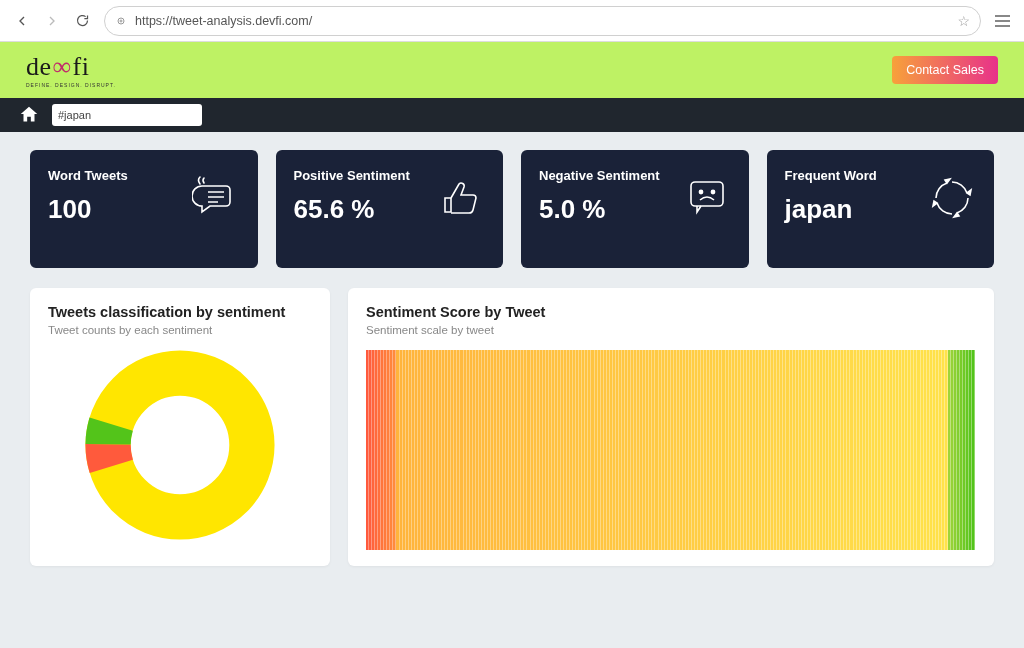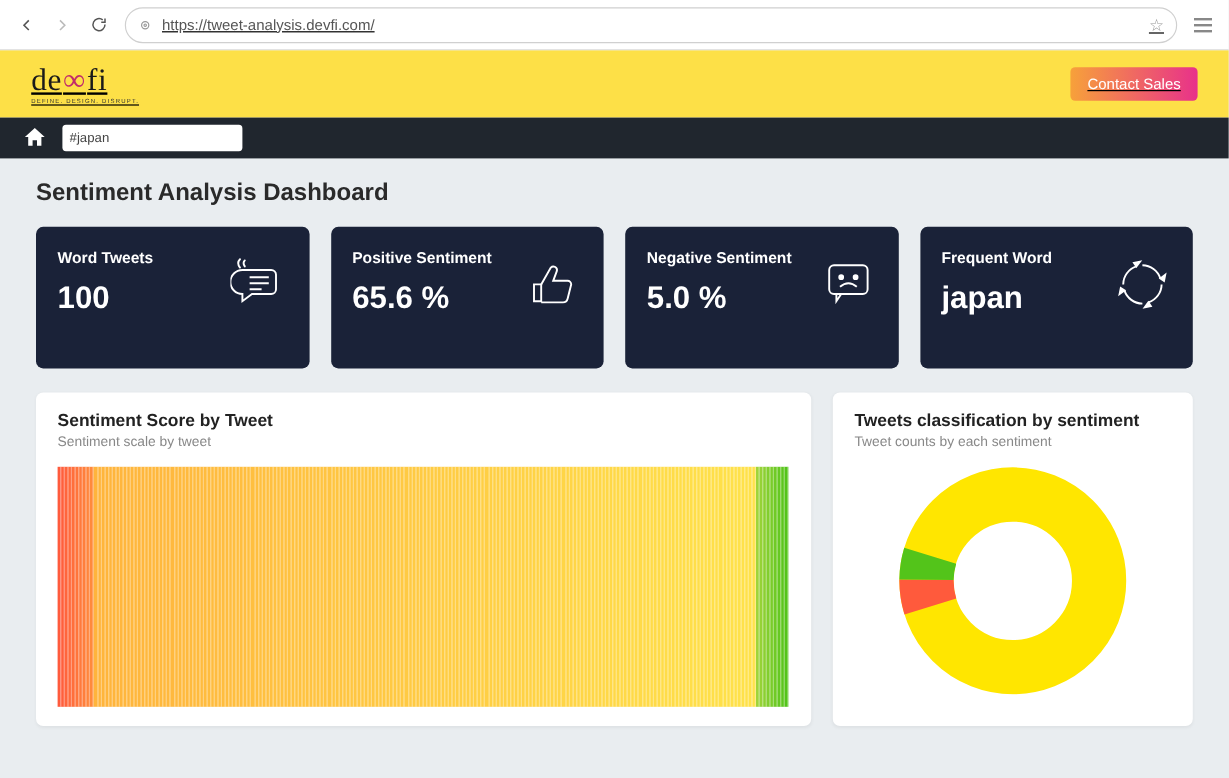--- a/index.html
+++ b/index.html
@@ -11,33 +11,33 @@
   .traffic-lights { display: flex; gap: 7px; margin-right: 80px; }
   .tl { width: 11px; height: 11px; border-radius: 50%; }
   .tl.red { background: #ff5f56; }
   .tl.yellow { background: #ffbd2e; }
   .tl.green { background: #27c93f; }
   .tab { background: #fff; border-radius: 8px 8px 0 0; padding: 7px 16px 4px 12px; display: flex; align-items: center; gap: 8px; font-size: 12px; color: #333; min-width: 240px; height: 30px; margin-top: 4px; }
   .tab .globe { width:12px; height:12px; border:1.3px solid #666; border-radius:50%; position:relative; }
   .tab .globe:before { content:""; position:absolute; left:3px; top:-1px; width:4px; height:12px; border:1.1px solid #666; border-radius:50%; }
   .tab .globe:after { content:""; position:absolute; left:-1px; top:5px; width:12px; height:0; border-top:1.1px solid #666; }
 
-  .addr-row { background: #fff; display:flex; align-items:center; height:42px; padding:0 14px; gap:14px; border-bottom:1px solid #ddd;text-decoration:underline; }
+  .addr-row { background: #fff; display:flex; align-items:center; height:42px; padding:0 14px; gap:14px; border-bottom:1px solid #ddd; }
   .nav-btn { width:16px; height:16px; display:flex; align-items:center; justify-content:center; color:#555; }
   .nav-btn svg { width:16px; height:16px; }
   .reload svg { width:15px; height:15px; }
   .addr-bar { flex:1; display:flex; align-items:center; border:1px solid #d0d0d0; border-radius:18px; height:30px; padding:0 10px; gap:8px; }
   .addr-bar .lock { width:12px; height:12px; }
   .addr-bar .url { flex:1; font-size:12.5px; color:#555; border:none; outline:none; background:transparent; }
   .addr-bar .star { color:#999; font-size:14px; }
   .ham { display:flex; flex-direction:column; gap:3px; }
   .ham span { width:15px; height:2px; background:#888; }
 
   
-  .brand-bar { background:#fde047; display:flex; align-items:center; justify-content:space-between; padding:10px 26px;text-decoration:underline; }
+  .brand-bar { background:#bef264; display:flex; align-items:center; justify-content:space-between; padding:10px 26px; }
   .logo { display:flex; flex-direction:column; align-items:flex-start; }
   .logo-row { display:flex; align-items:center; font-family: Georgia, serif; font-size:26px; font-weight:500; color:#1a1a1a; letter-spacing:0.5px; }
   .logo-inf { color:#c12c6b; font-size:26px; margin:0 1px; }
   .logo-sub { font-size:5px; letter-spacing:1px; color:#333; text-transform:uppercase; }
   .contact-btn { background: linear-gradient(90deg,#f7a13a,#e8318a); color:#fff; border:none; border-radius:4px; padding:7px 14px; font-size:12.5px; cursor:pointer; }
 
   
   .search-nav { background:#20262e; display:flex; align-items:center; padding:6px 18px; gap:12px; }
   .home-icon { color:#fff; width:22px; height:22px; }
   .search-box { background:#fff; border-radius:3px; display:flex; align-items:center; width:150px; height:22px; padding:0 6px; }
@@ -126,21 +126,20 @@
   <div class="search-box">
     <input value="#japan" style="">
     <svg class="mag" viewBox="0 0 24 24" fill="none" stroke="#bbb" stroke-width="2">
         <circle cx="10" cy="10" r="6"></circle>
         <path d="M20 20l-5-5"></path>
       </svg>
   </div>
 </div>
 
 <div class="content">
-  <div class="page-title">Sentiment Analysis Dashboard</div>
 
   <div class="cards-row">
     <div class="stat-card">
       <div>
         <div class="label">Word Tweets</div>
         <div class="value">100</div>
       </div>
       <div class="icon">
         <svg viewBox="0 0 48 48">
             <path d="M10 12 h24 a4 4 0 0 1 4 4 v12 a4 4 0 0 1 -4 4 h-16 l-8 6 v-6 a4 4 0 0 1 0 -20z"></path>
@@ -193,20 +192,32 @@
             <path d="M24 40 a16 16 0 0 1 -15 -11"></path>
             <path d="M9 29 l-4 3 1 -5z" fill="#fff"></path>
             <path d="M8 24 a16 16 0 0 1 11 -15"></path>
             <path d="M19 9 l3 -4 -5 1z" fill="#fff"></path>
           </svg>
       </div>
     </div>
   </div>
 
   <div class="panels-row">
+    <div class="panel left">
+      <div class="panel-title">Tweets classification by sentiment</div>
+      <div class="panel-sub">Tweet counts by each sentiment</div>
+      <div class="donut-wrap">
+        <svg class="donut" viewBox="0 0 42 42">
+          <circle cx="21" cy="21" r="15.9" fill="none" stroke="#ffe600" stroke-width="10"></circle>
+          <circle cx="21" cy="21" r="15.9" fill="none" stroke="#ff5a3c" stroke-width="10" stroke-dasharray="5 95" stroke-dashoffset="30" transform="rotate(-90 21 21)"></circle>
+          <circle cx="21" cy="21" r="15.9" fill="none" stroke="#53c41a" stroke-width="10" stroke-dasharray="4.5 95.5" stroke-dashoffset="25" transform="rotate(-90 21 21)"></circle>
+          <circle cx="21" cy="21" r="10" fill="#fff"></circle>
+        </svg>
+      </div>
+    </div>
     <div class="panel right">
       <div class="panel-title">Sentiment Score by Tweet</div>
       <div class="panel-sub">Sentiment scale by tweet</div>
       <div class="bars" id="score-bars">
           <div class="bar" style="background: rgb(255, 90, 60);"></div>
           <div class="bar" style="background: rgb(255, 95, 60);"></div>
           <div class="bar" style="background: rgb(255, 101, 60);"></div>
           <div class="bar" style="background: rgb(255, 106, 60);"></div>
           <div class="bar" style="background: rgb(255, 111, 60);"></div>
           <div class="bar" style="background: rgb(255, 117, 60);"></div>
@@ -399,26 +410,14 @@
           <div class="bar" style="background: rgb(149, 210, 54);"></div>
           <div class="bar" style="background: rgb(139, 208, 50);"></div>
           <div class="bar" style="background: rgb(130, 206, 46);"></div>
           <div class="bar" style="background: rgb(121, 204, 42);"></div>
           <div class="bar" style="background: rgb(111, 202, 38);"></div>
           <div class="bar" style="background: rgb(102, 200, 34);"></div>
           <div class="bar" style="background: rgb(92, 198, 30);"></div>
           <div class="bar" style="background: rgb(83, 196, 26);"></div>
         </div>
     </div>
-    <div class="panel left">
-      <div class="panel-title">Tweets classification by sentiment</div>
-      <div class="panel-sub">Tweet counts by each sentiment</div>
-      <div class="donut-wrap">
-        <svg class="donut" viewBox="0 0 42 42">
-          <circle cx="21" cy="21" r="15.9" fill="none" stroke="#ffe600" stroke-width="10"></circle>
-          <circle cx="21" cy="21" r="15.9" fill="none" stroke="#ff5a3c" stroke-width="10" stroke-dasharray="5 95" stroke-dashoffset="30" transform="rotate(-90 21 21)"></circle>
-          <circle cx="21" cy="21" r="15.9" fill="none" stroke="#53c41a" stroke-width="10" stroke-dasharray="4.5 95.5" stroke-dashoffset="25" transform="rotate(-90 21 21)"></circle>
-          <circle cx="21" cy="21" r="10" fill="#fff"></circle>
-        </svg>
-      </div>
-    </div>
   </div>
 </div>
 
 </body></html>

